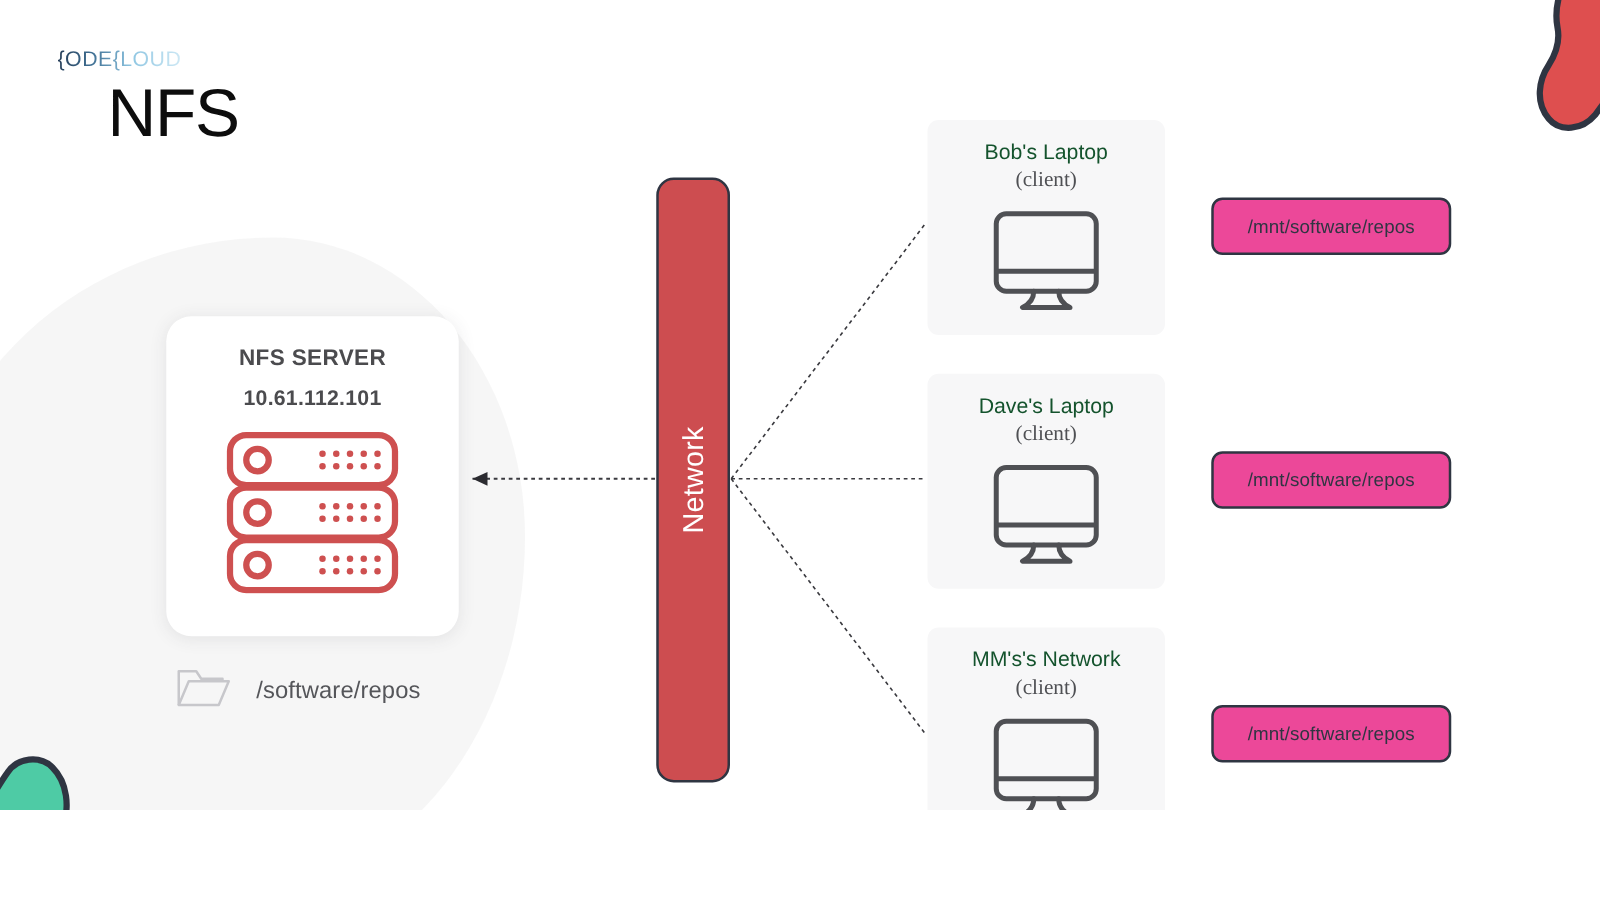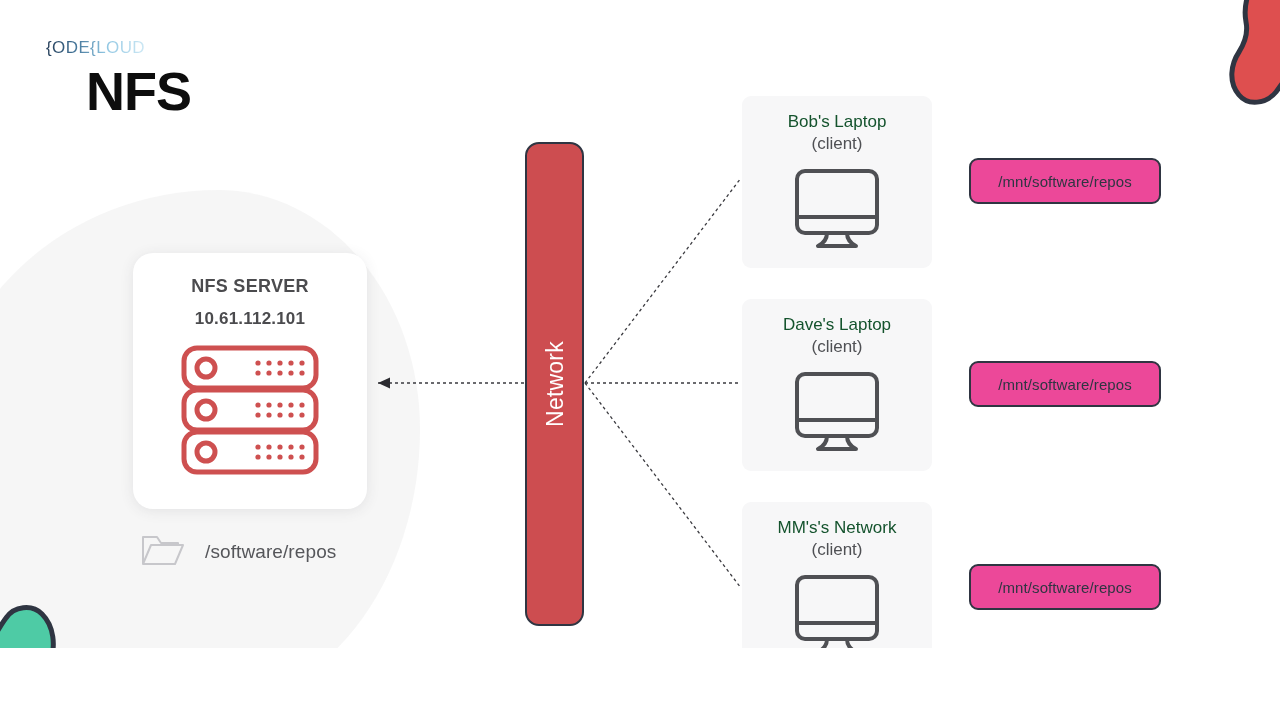--- a/index.html
+++ b/index.html
@@ -53,21 +53,21 @@
     -webkit-background-clip: text;
     background-clip: text;
     color: transparent;
     -webkit-text-fill-color: transparent;
   }
   .page-title {
     position: absolute;
     left: 86px;
     top: 64px;
     font-size: 54px;
-    font-weight: bold;
+    font-weight: normal;
     letter-spacing: -1px;
     color: #0d0d0d;
     line-height: 1;
   }
 
   
   .server-card {
     position: absolute;
     left: 133px;
     top: 253px;
@@ -147,20 +147,21 @@
   .client-name {
     margin-top: 15px;
     font-size: 17px;
     line-height: 22px;
     color: #14532d;
   }
   .client-sub {
     font-size: 17px;
     line-height: 22px;
     color: #4f5054;
+    font-family: Liberation Serif, serif;
   }
   .client-icon {
     margin-top: 12px;
   }
 
   
   .mount-badge {
     position: absolute;
     width: 192px;
     height: 46px;

